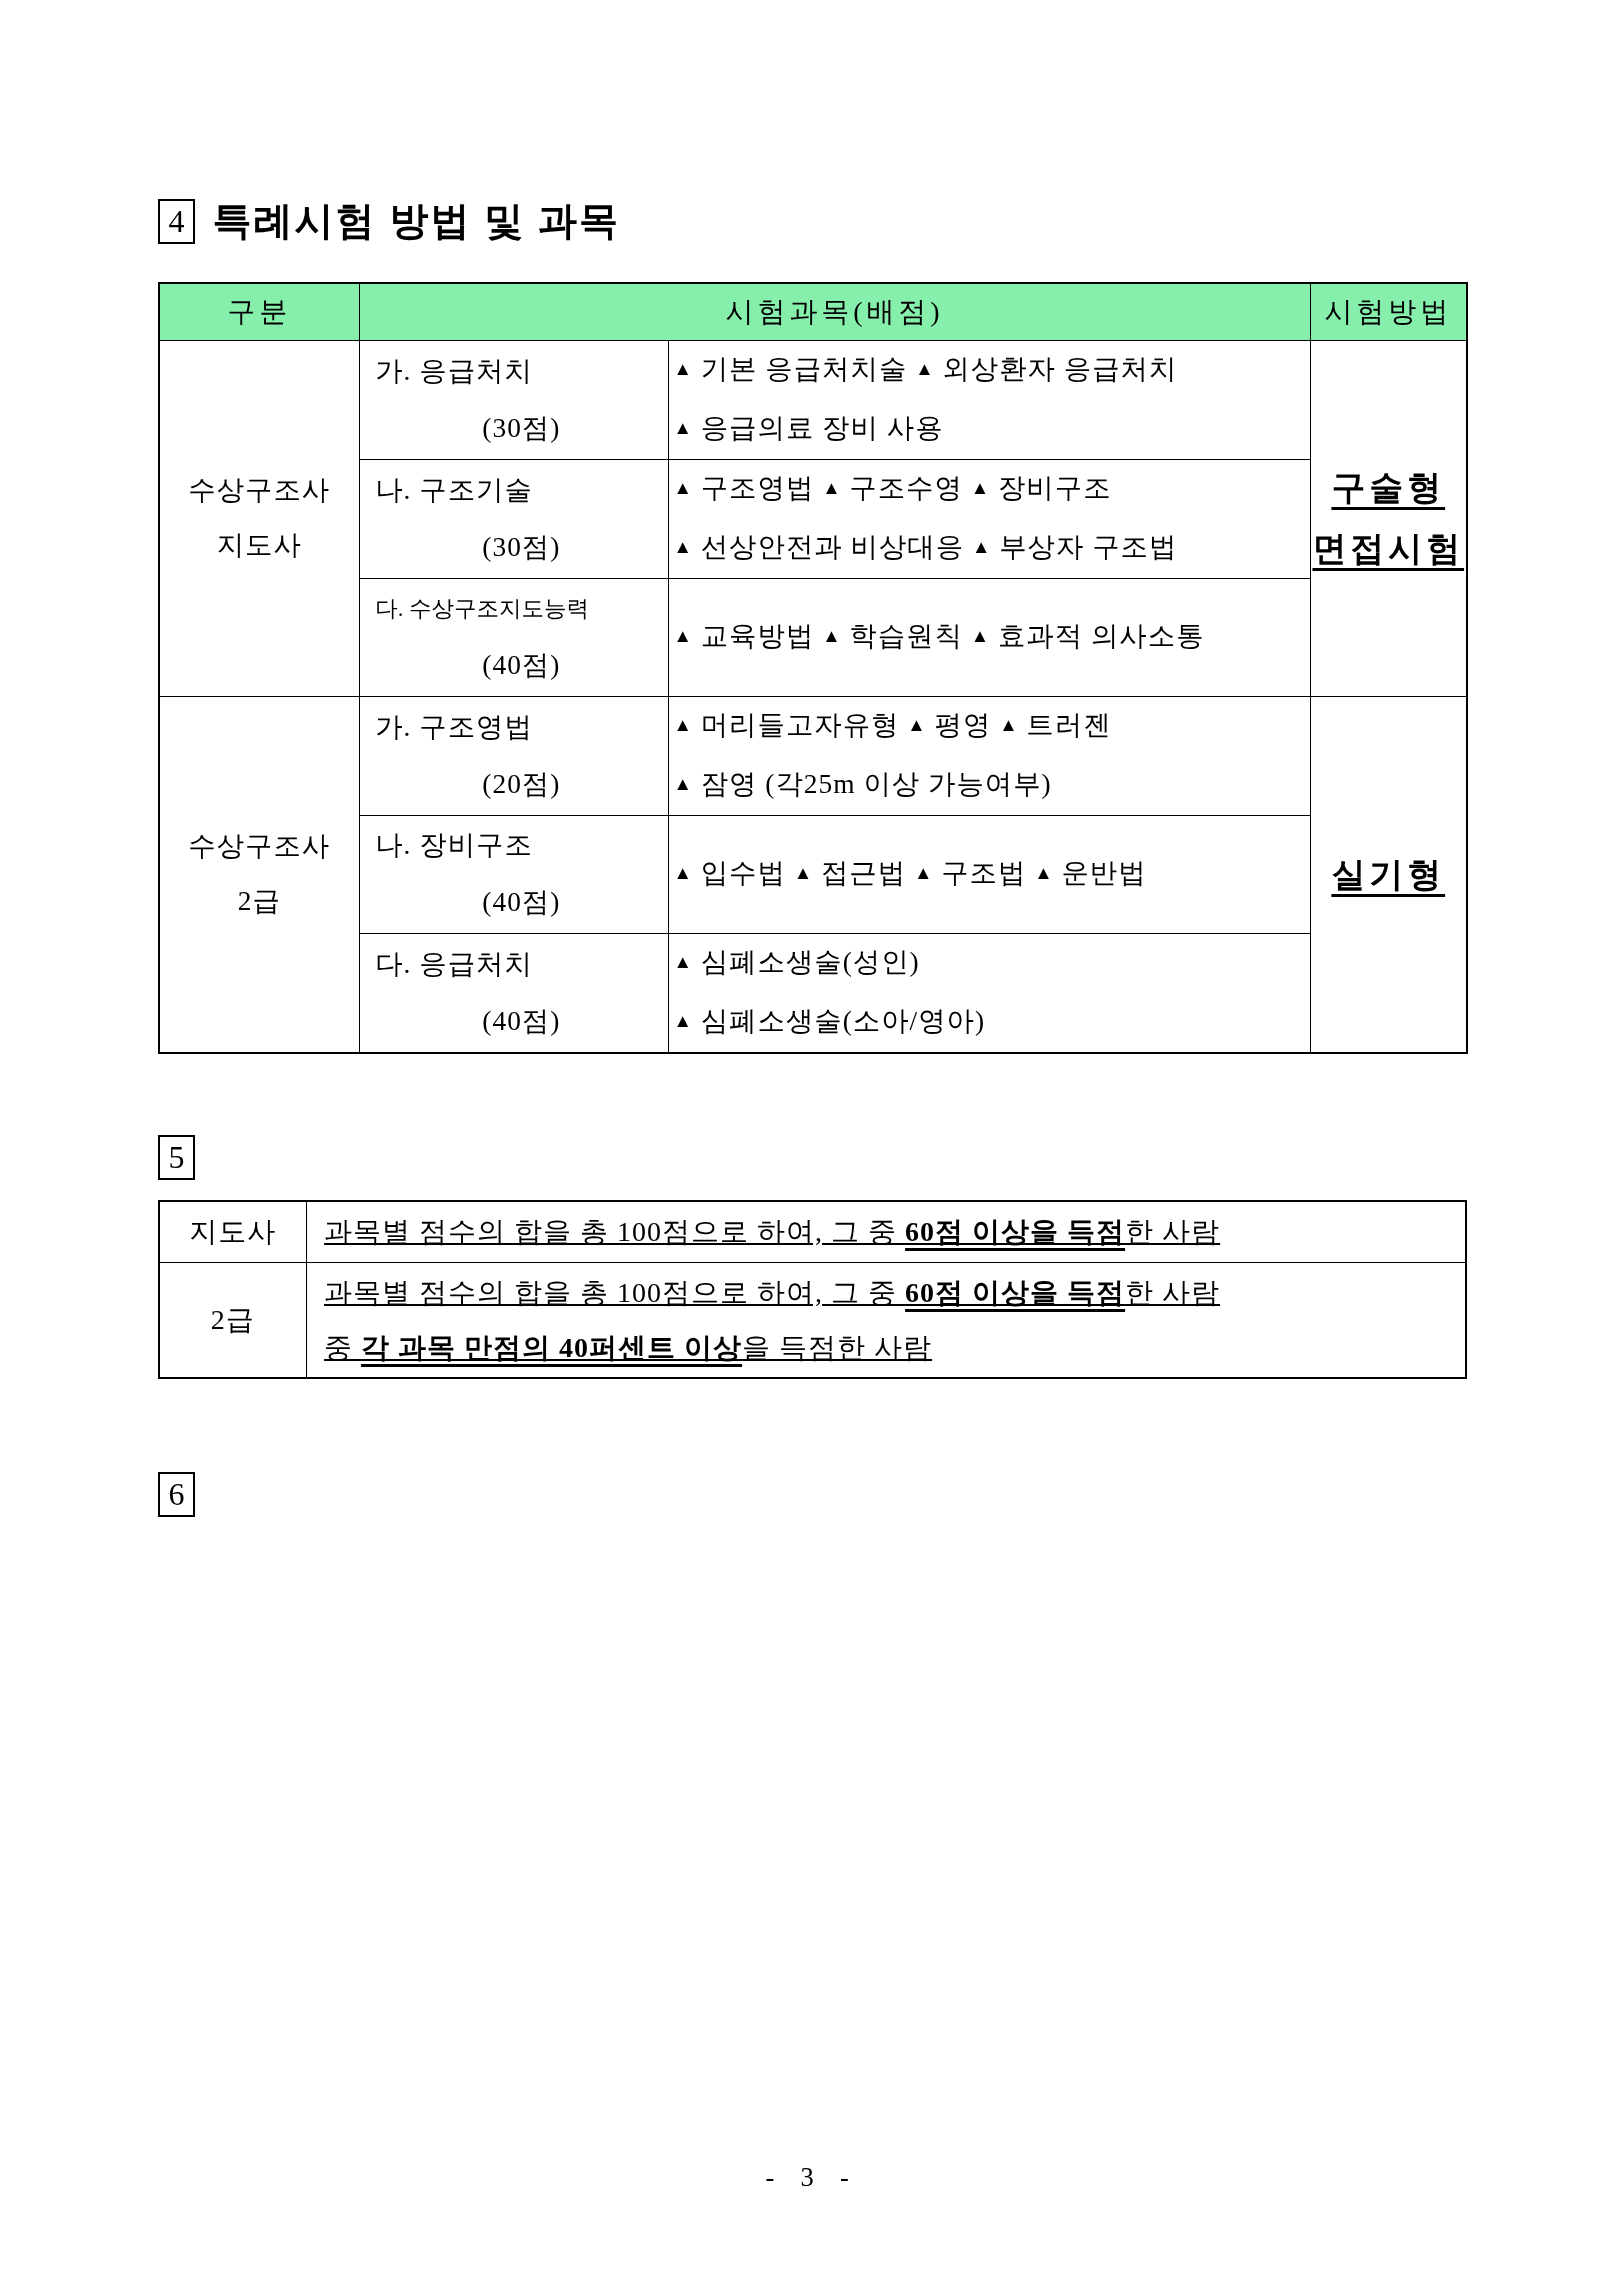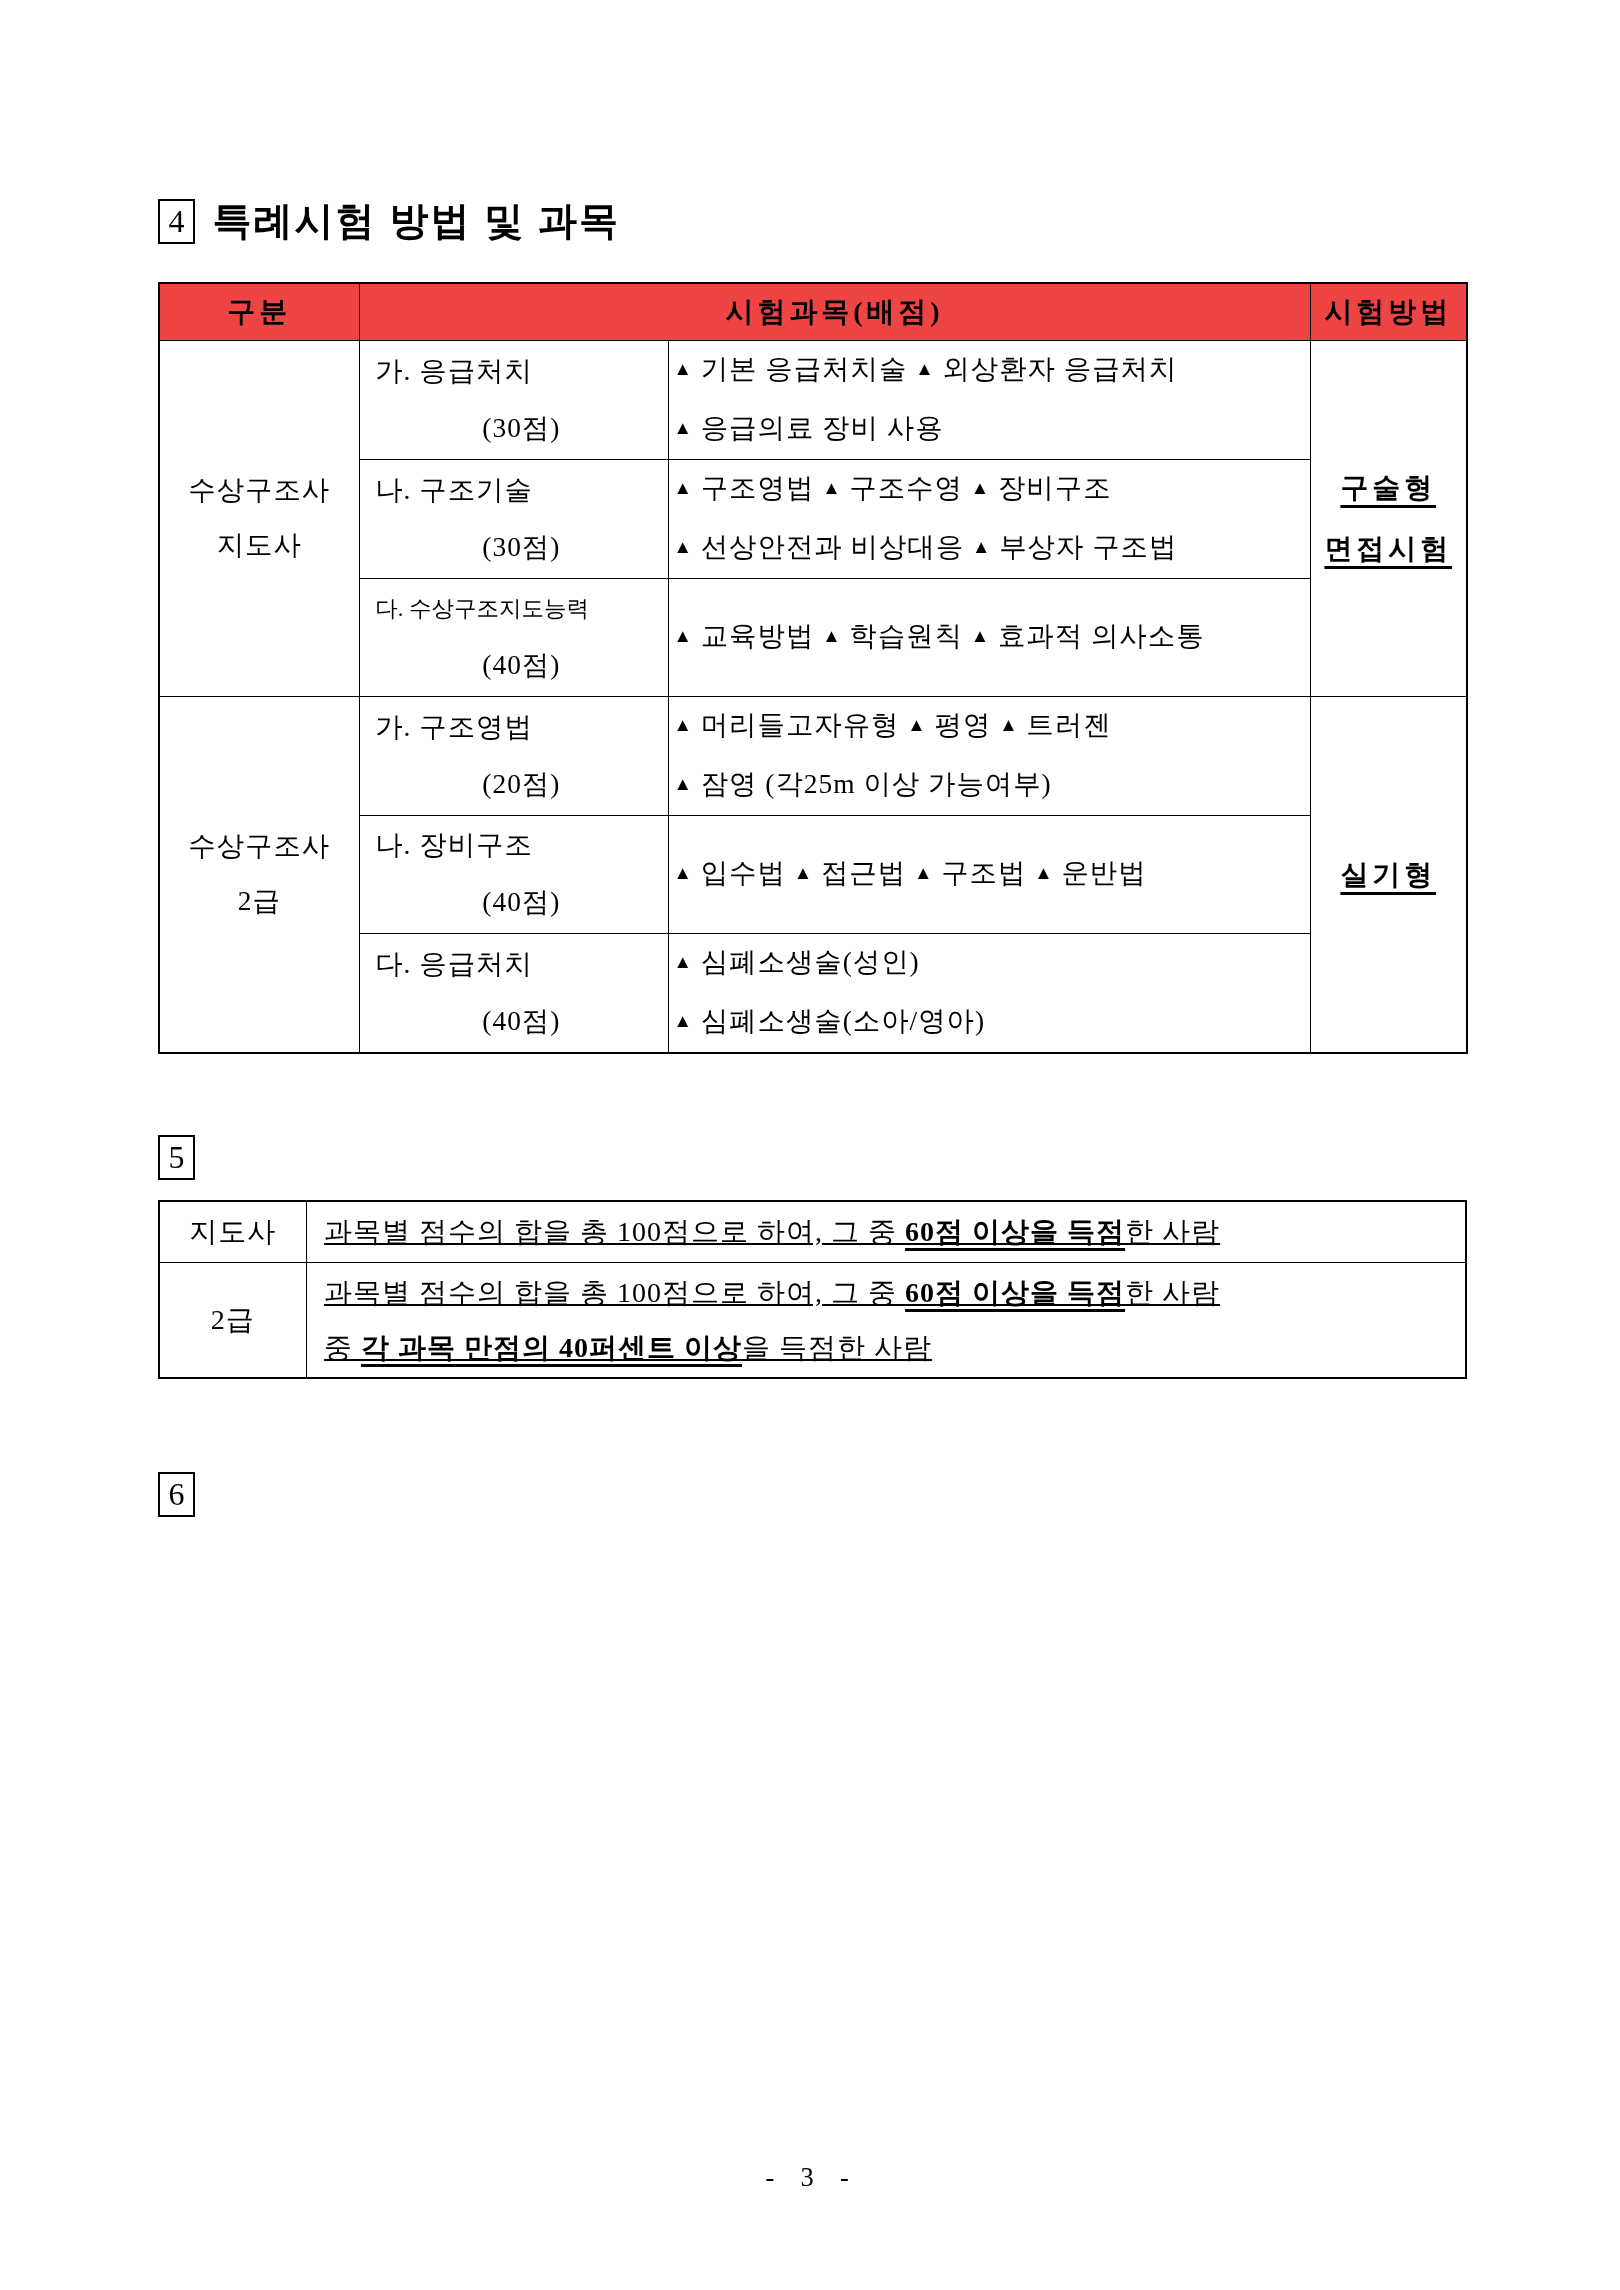--- a/index.html
+++ b/index.html
@@ -26,33 +26,33 @@
   }
 
   
   table { border-collapse:collapse; table-layout:fixed; width:1308px; }
   .t1, .t2 { border:2.9px solid #000; }
   .t1 th, .t1 td, .t2 td { border:1px solid #000; }
 
   .t1 { margin-top:34px; }
   .t1 thead tr { height:57px; }
   .t1 thead th {
-    background:#ef4444; font-weight:bold; font-size:28px;
+    background:#86efac; font-weight:normal; font-size:28px;
     text-align:center; letter-spacing:3.9px;
   }
   .t1 tbody tr { height:118px; }
 
   .cat { text-align:center; font-size:27.4px; line-height:55px; letter-spacing:1px; vertical-align:middle; }
   .subj { font-size:27.4px; padding-left:15.7px; vertical-align:middle; line-height:57px; }
   .subj .name { white-space:nowrap; letter-spacing:1px; }
   .subj .name.tight { font-size:22.5px; letter-spacing:0; }
   .subj .score { text-align:center; letter-spacing:1px; }
   .det { font-size:27.4px; padding-left:5px; vertical-align:middle; line-height:57px; letter-spacing:1px; }
   .tri { font-size:18.6px; margin-right:7.8px; position:relative; top:-2.9px; }
-  .meth { text-align:center; font-weight:bold; font-size:28px; line-height:61px; vertical-align:middle; }
+  .meth { text-align:center; font-weight:bold; font-size:34px; line-height:61px; vertical-align:middle; }
   .meth .u { text-decoration:underline; text-decoration-thickness:2.5px; text-underline-offset:7.8px; letter-spacing:3.9px; }
 
   .sp5 { margin-top:81px; }
   .t2 { margin-top:20.6px; }
   .t2 tbody tr:nth-child(1) { height:61px; }
   .t2 tbody tr:nth-child(2) { height:116px; }
   .cat2 { text-align:center; font-size:28px; letter-spacing:1px; vertical-align:middle; }
   .txt { font-size:28px; line-height:55px; padding-left:17.6px; letter-spacing:1px; vertical-align:middle;text-decoration:underline; }
   .em { font-weight:bold; text-decoration:underline; text-decoration-thickness:2.9px; text-underline-offset:6.9px; }
 

